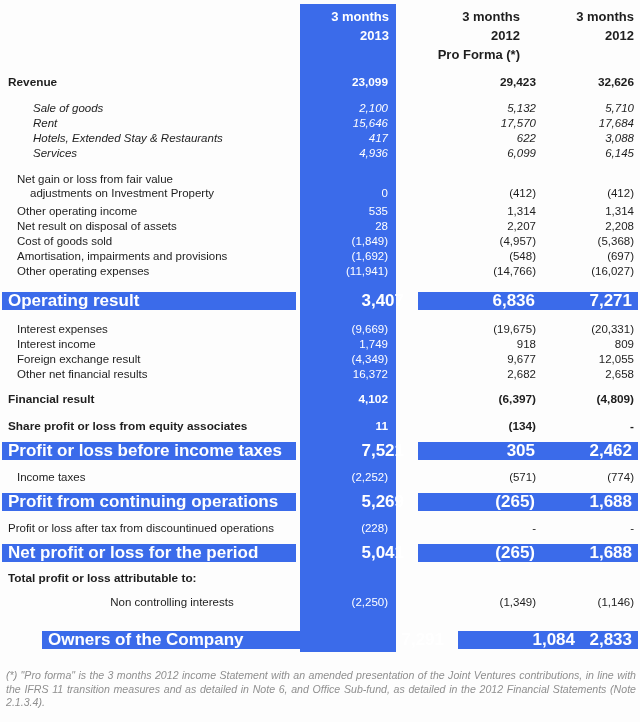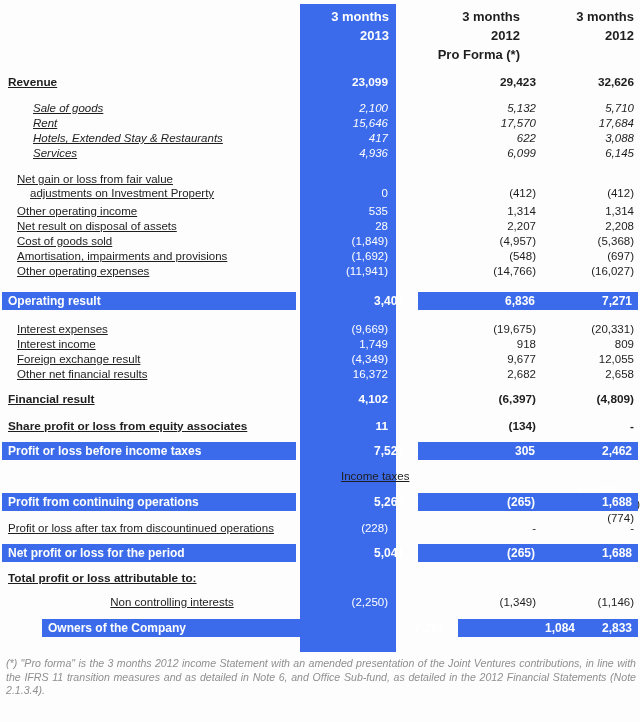--- a/index.html
+++ b/index.html
@@ -20,35 +20,35 @@
   .hdr { display: flex; padding-top: 4px; font-weight: bold; font-size: 13px; line-height: 19px; }
   .hdr .spacer { width: 300px; }
   .hdr .h1 { width: 96px; text-align: right; padding-right: 7px; color: #fff; padding-top: 3px; }
   .hdr .hgap { width: 7px; }
   .hdr .h2 { width: 117px; text-align: right; padding-top: 3px; white-space: nowrap; }
   .hdr .h3 { flex: 1; text-align: right; padding-right: 6px; padding-top: 3px; }
 
   
   .row { display: flex; align-items: flex-end; height: 15px; font-size: 11.5px; line-height: 14px; }
   .row.two { height: 30px; }
-  .row .lbl { width: 316px; text-decoration: underline; }
+  .row .lbl { width: 316px; }
   .row .v1 { width: 96px; text-align: right; padding-right: 24px; color: #fff; }
   .row .vgap { width: 7px; }
   .row .v2 { width: 117px; text-align: right; }
   .row .v3 { flex: 1; text-align: right; padding-right: 6px; }
   .row.bold { font-weight: bold; font-size: 11.8px; }
   .row.italic { font-style: italic; }
   .ind0 { padding-left: 8px; }
   .ind1 { padding-left: 17px; }
   .ind2 { padding-left: 28px; text-align: center; }
   .ind3 { padding-left: 33px; }
   .l2 { padding-left: 13px; }
 
   
-  .banner { display: flex; align-items: stretch; height: 18px; margin: 0 2px; font-size: 12px; font-weight: bold; color: #fff; }
+  .banner { display: flex; align-items: stretch; height: 18px; margin: 0 2px; font-size: 17px; font-weight: bold; color: #fff; }
   .banner .seg-left { width: 294px; margin-right: 4px; background: var(--blue); display: flex; align-items: center; padding-left: 6px; }
   .banner .bv1 { width: 111px; background: transparent; display: flex; align-items: center; justify-content: flex-end; padding-right: 7px; }
   .banner .bgap { width: 7px; }
   .banner .seg-right { flex: 1; background: var(--blue); display: flex; align-items: center; }
   .banner .bv2 { width: 117px; text-align: right; }
   .banner .bv3 { flex: 1; text-align: right; padding-right: 6px; }
 
   
   .footnote {
     margin: 20px 4px 0 6px;
@@ -220,21 +220,21 @@
           <div class="seg-left">
             <div class="">Profit or loss before income taxes</div>
           </div>
           <div class="bv1">7,521</div>
           <div class="bgap"></div>
           <div class="seg-right">
             <div class="bv2">305</div>
             <div class="bv3">2,462</div>
           </div>
         </div>
-        <div class="row" style="margin-top: 9px; flex-direction: column;">
+        <div class="row" style="margin-top: 9px;">
           <div class="lbl ind1">Income taxes</div>
           <div class="v1">(2,252)</div>
           <div class="vgap"></div>
           <div class="v2">(571)</div>
           <div class="v3">(774)</div>
         </div>
         <div class="banner" style="margin-top: 9px;">
           <div class="seg-left">
             <div class="">Profit from continuing operations</div>
           </div>
@@ -270,21 +270,21 @@
           <div class="v2"></div>
           <div class="v3"></div>
         </div>
         <div class="row" style="margin-top: 9px;">
           <div class="lbl ind2">Non controlling interests</div>
           <div class="v1">(2,250)</div>
           <div class="vgap"></div>
           <div class="v2">(1,349)</div>
           <div class="v3">(1,146)</div>
         </div>
-        <div class="banner" style="margin-top: 10px; padding-left: 40px;">
+        <div class="banner" style="margin-top: 22px; padding-left: 40px;">
           <div class="seg-left">
             <div class="">Owners of the Company</div>
           </div>
           <div class="bv1">7,291</div>
           <div class="bgap"></div>
           <div class="seg-right">
             <div class="bv2">1,084</div>
             <div class="bv3">2,833</div>
           </div>
         </div>

